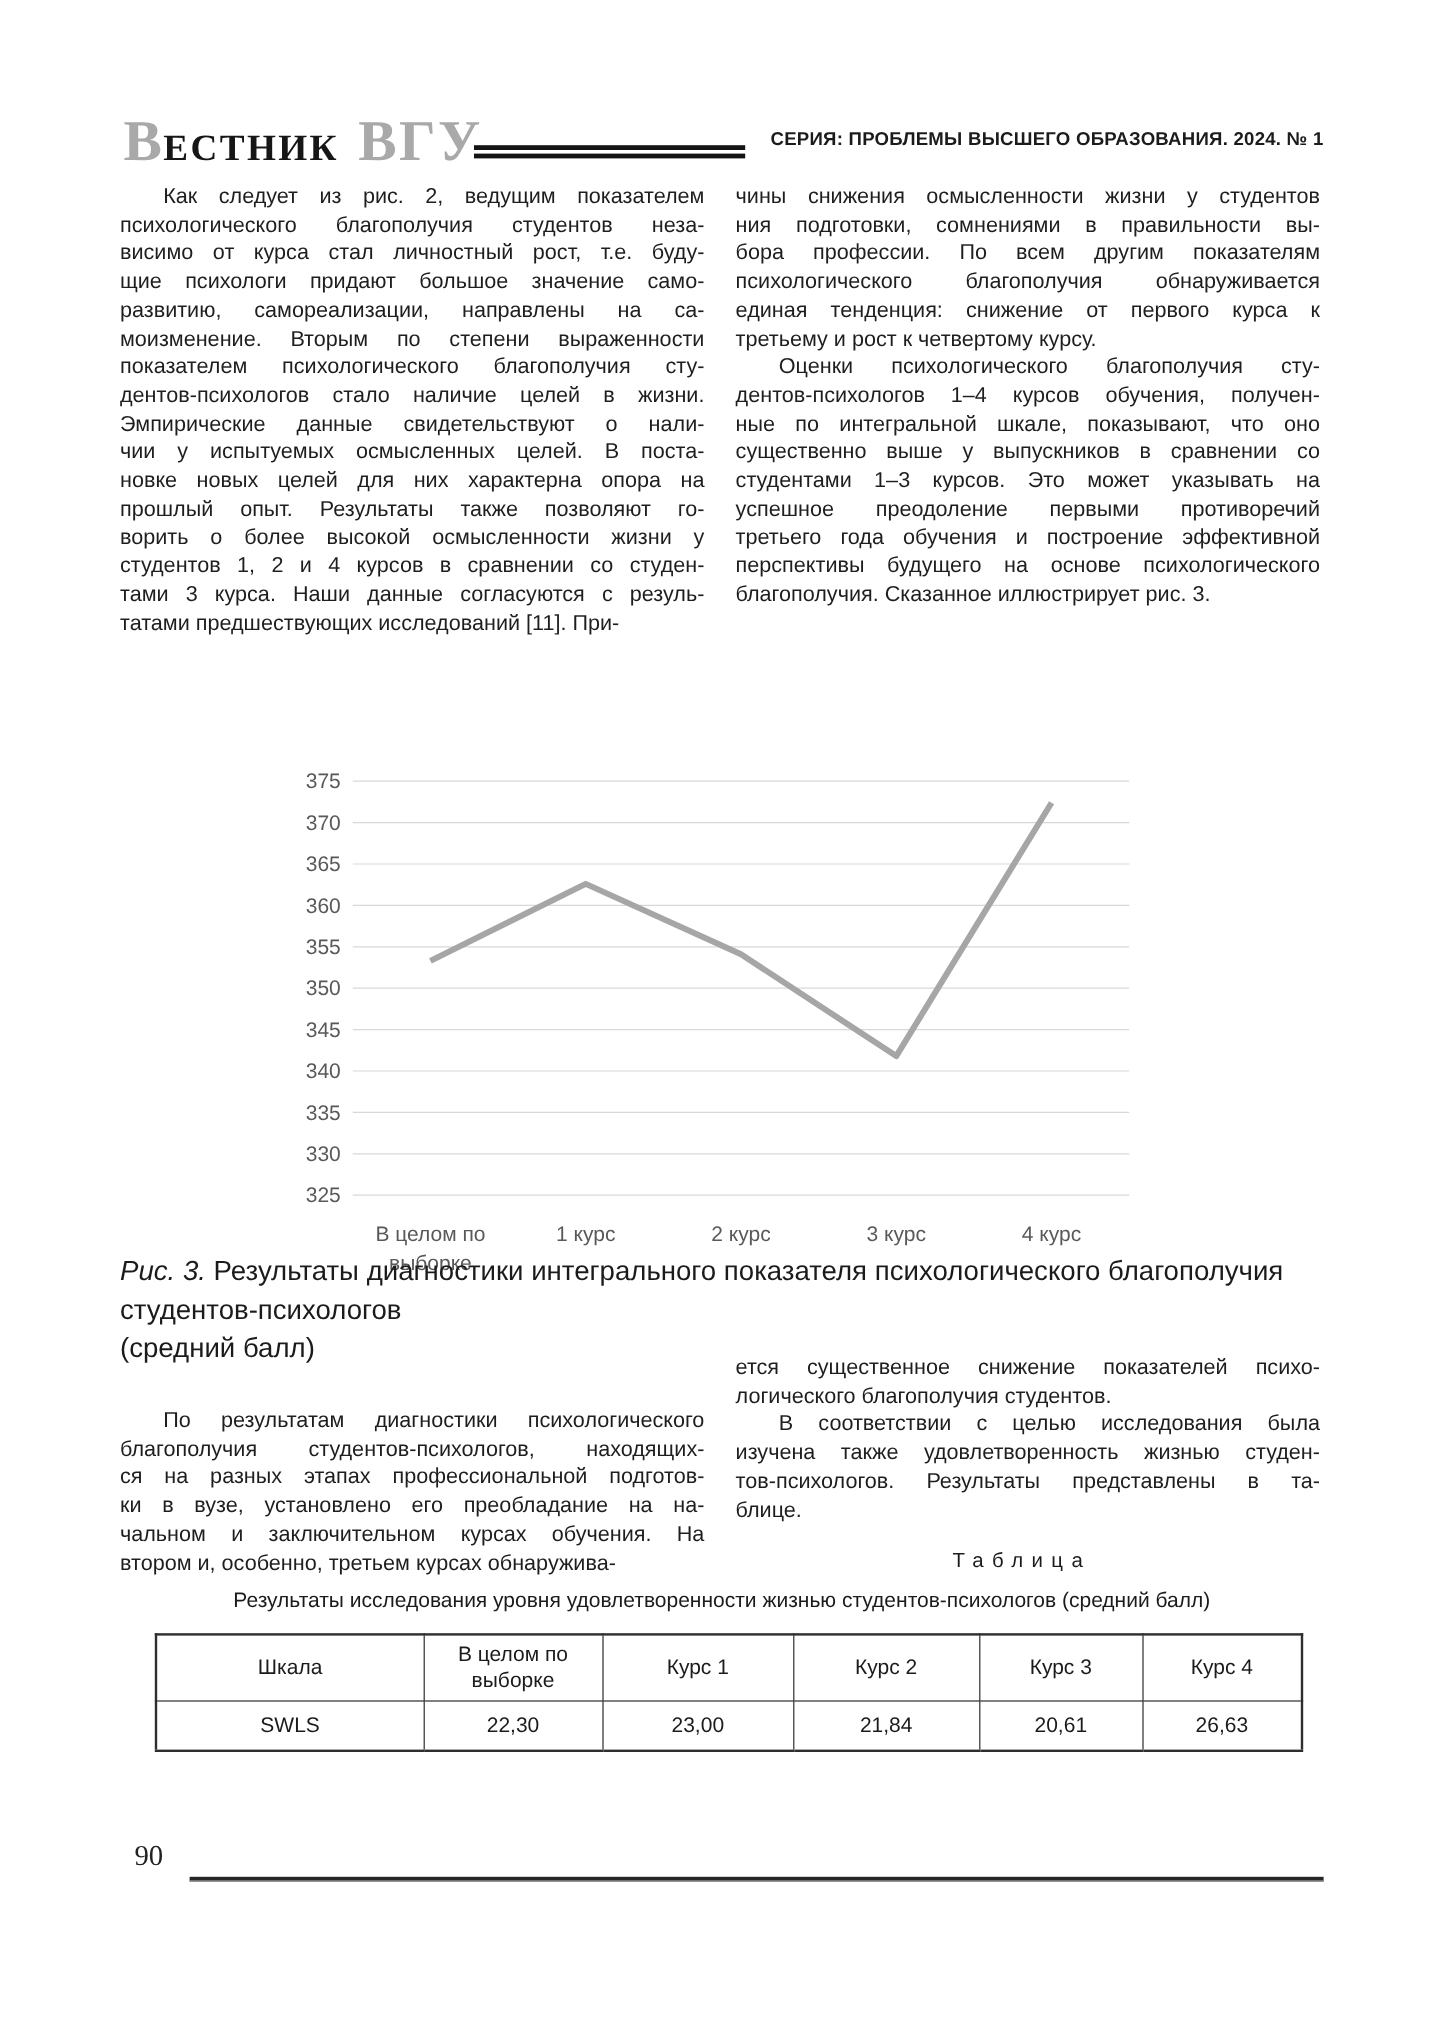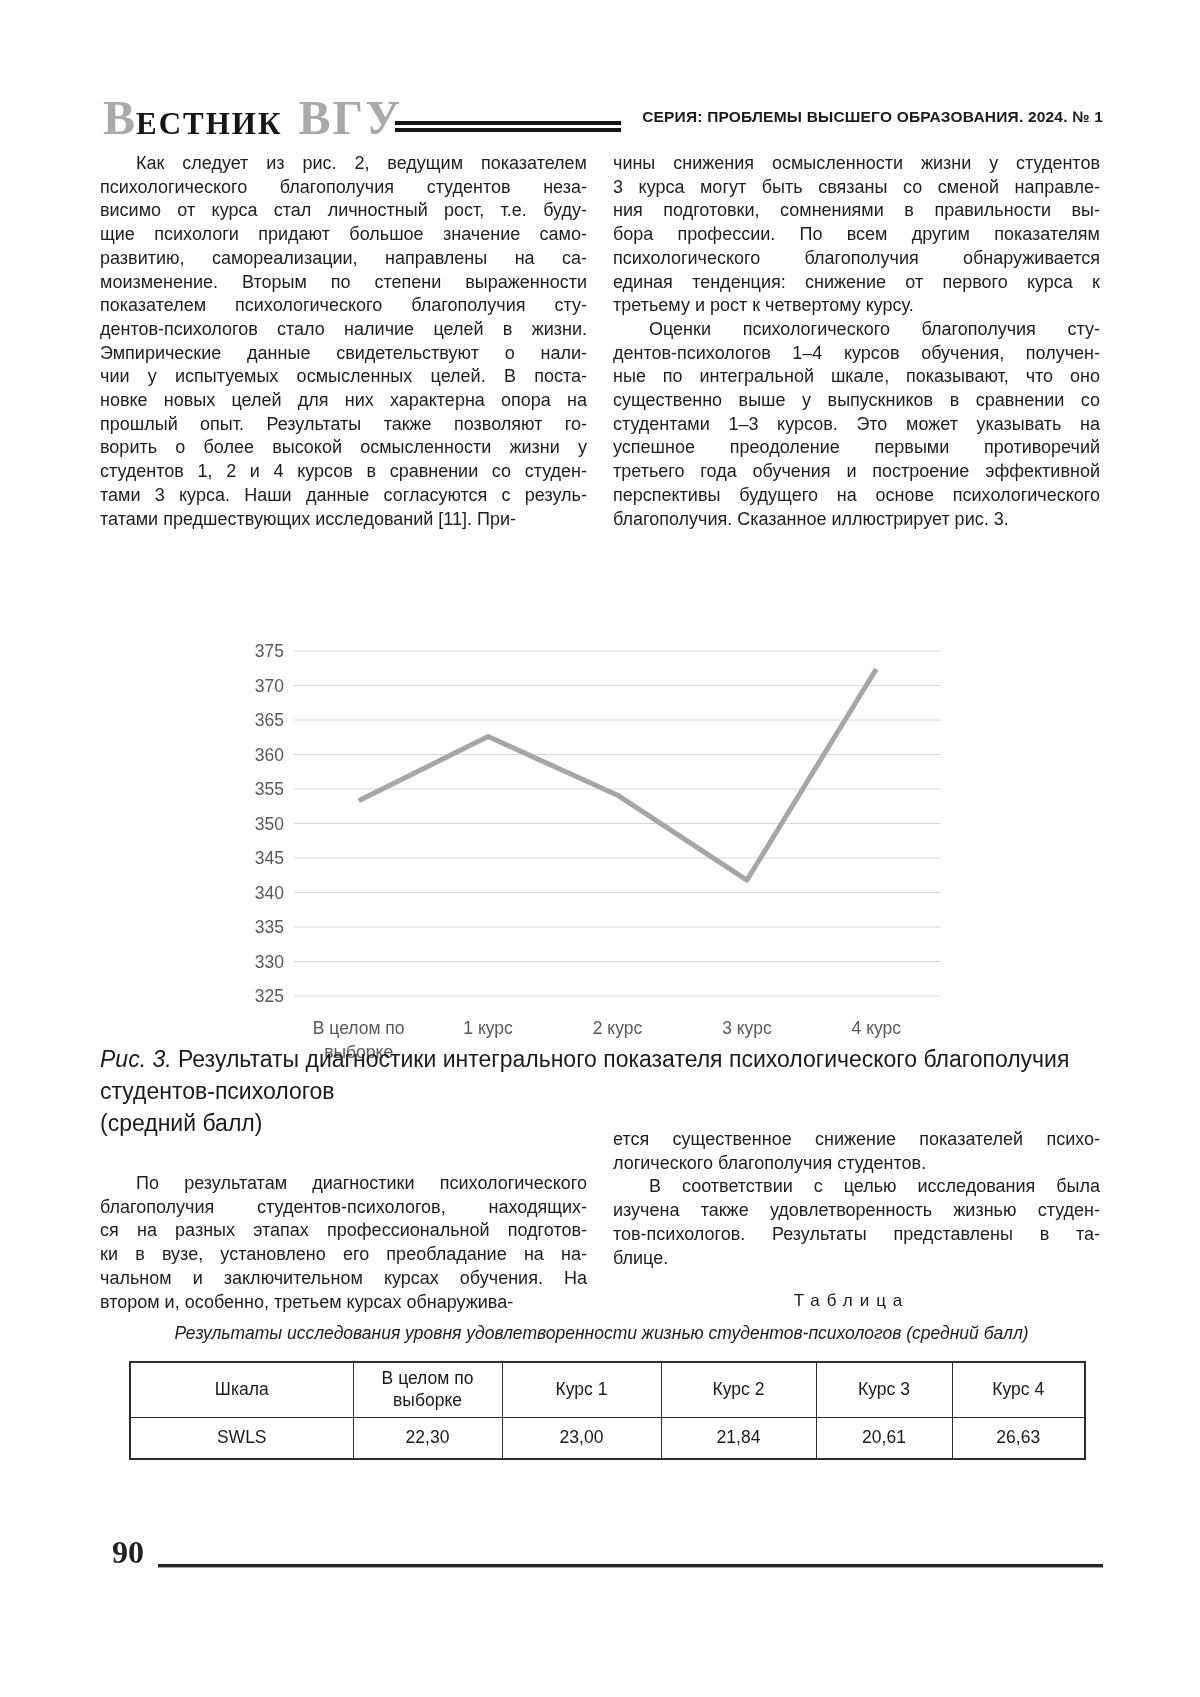--- a/index.html
+++ b/index.html
@@ -31,33 +31,33 @@
 
   
   .fig-caption{position:absolute;left:100px;top:1043px;width:1003px;
                font-size:23px;line-height:32px;color:#1b1b1b;}
   .cap-label{font-style:italic;}
 
   
   .table-label{position:absolute;left:600px;top:1291px;width:503px;text-align:center;
                font-size:17px;letter-spacing:7px;color:#1b1b1b;}
   .table-caption{position:absolute;left:100px;top:1323px;width:1003px;text-align:center;
-                 font-style:italic;font-size:17.5px;color:#1b1b1b;}
+                 font-size:17.5px;color:#1b1b1b;}
   table.results{position:absolute;left:129px;top:1361px;width:955px;border-collapse:collapse;
                 font-size:17.5px;color:#1b1b1b;table-layout:fixed;}
   table.results th,table.results td{border:1.5px solid #2e2e2e;font-weight:normal;
                 text-align:center;vertical-align:middle;padding:2px 4px;line-height:1.25;}
   table.results th{height:50px;}
   table.results td{height:36px;}
   table.results{border:2px solid #2e2e2e;}
   tr.data-row td{border-bottom-width:2.5px;}
 
   
   .page-number{position:absolute;left:112px;top:1534px;font-family:"Liberation Serif",serif;
-               font-weight:bold;font-size:32px;color:#222222;}
+               font-weight:normal;font-size:24px;color:#222222;}
   .footer-rule{position:absolute;left:158px;top:1564px;width:945px;height:3px;
                background:#262626;border-bottom:1px solid #a5a5a5;}
 </style>
 </head>
 <body>
 
 <div class="page">
 
   <div class="logo">
     <span class="logo-initial">В</span><span class="logo-rest">ЕСТНИК</span><span class="logo-vgu">ВГУ</span>
@@ -84,21 +84,20 @@
         <div class="line">прошлый опыт. Результаты также позволяют го-</div>
         <div class="line">ворить о более высокой осмысленности жизни у</div>
         <div class="line">студентов 1, 2 и 4 курсов в сравнении со студен-</div>
         <div class="line">тами 3 курса. Наши данные согласуются с резуль-</div>
         <div class="line last">татами предшествующих исследований [11]. При-</div>
       </div>
     </section>
   <section class="col col-tr" id="col-tr">
       <div>
         <div class="line">чины снижения осмысленности жизни у студентов</div>
-        <div class="line">3 курса могут быть связаны со сменой направле-</div>
         <div class="line">ния подготовки, сомнениями в правильности вы-</div>
         <div class="line">бора профессии. По всем другим показателям</div>
         <div class="line">психологического благополучия обнаруживается</div>
         <div class="line">единая тенденция: снижение от первого курса к</div>
         <div class="line last">третьему и рост к четвертому курсу.</div>
       </div>
       <div>
         <div class="line indent">Оценки психологического благополучия сту-</div>
         <div class="line">дентов-психологов 1–4 курсов обучения, получен-</div>
         <div class="line">ные по интегральной шкале, показывают, что оно</div>

